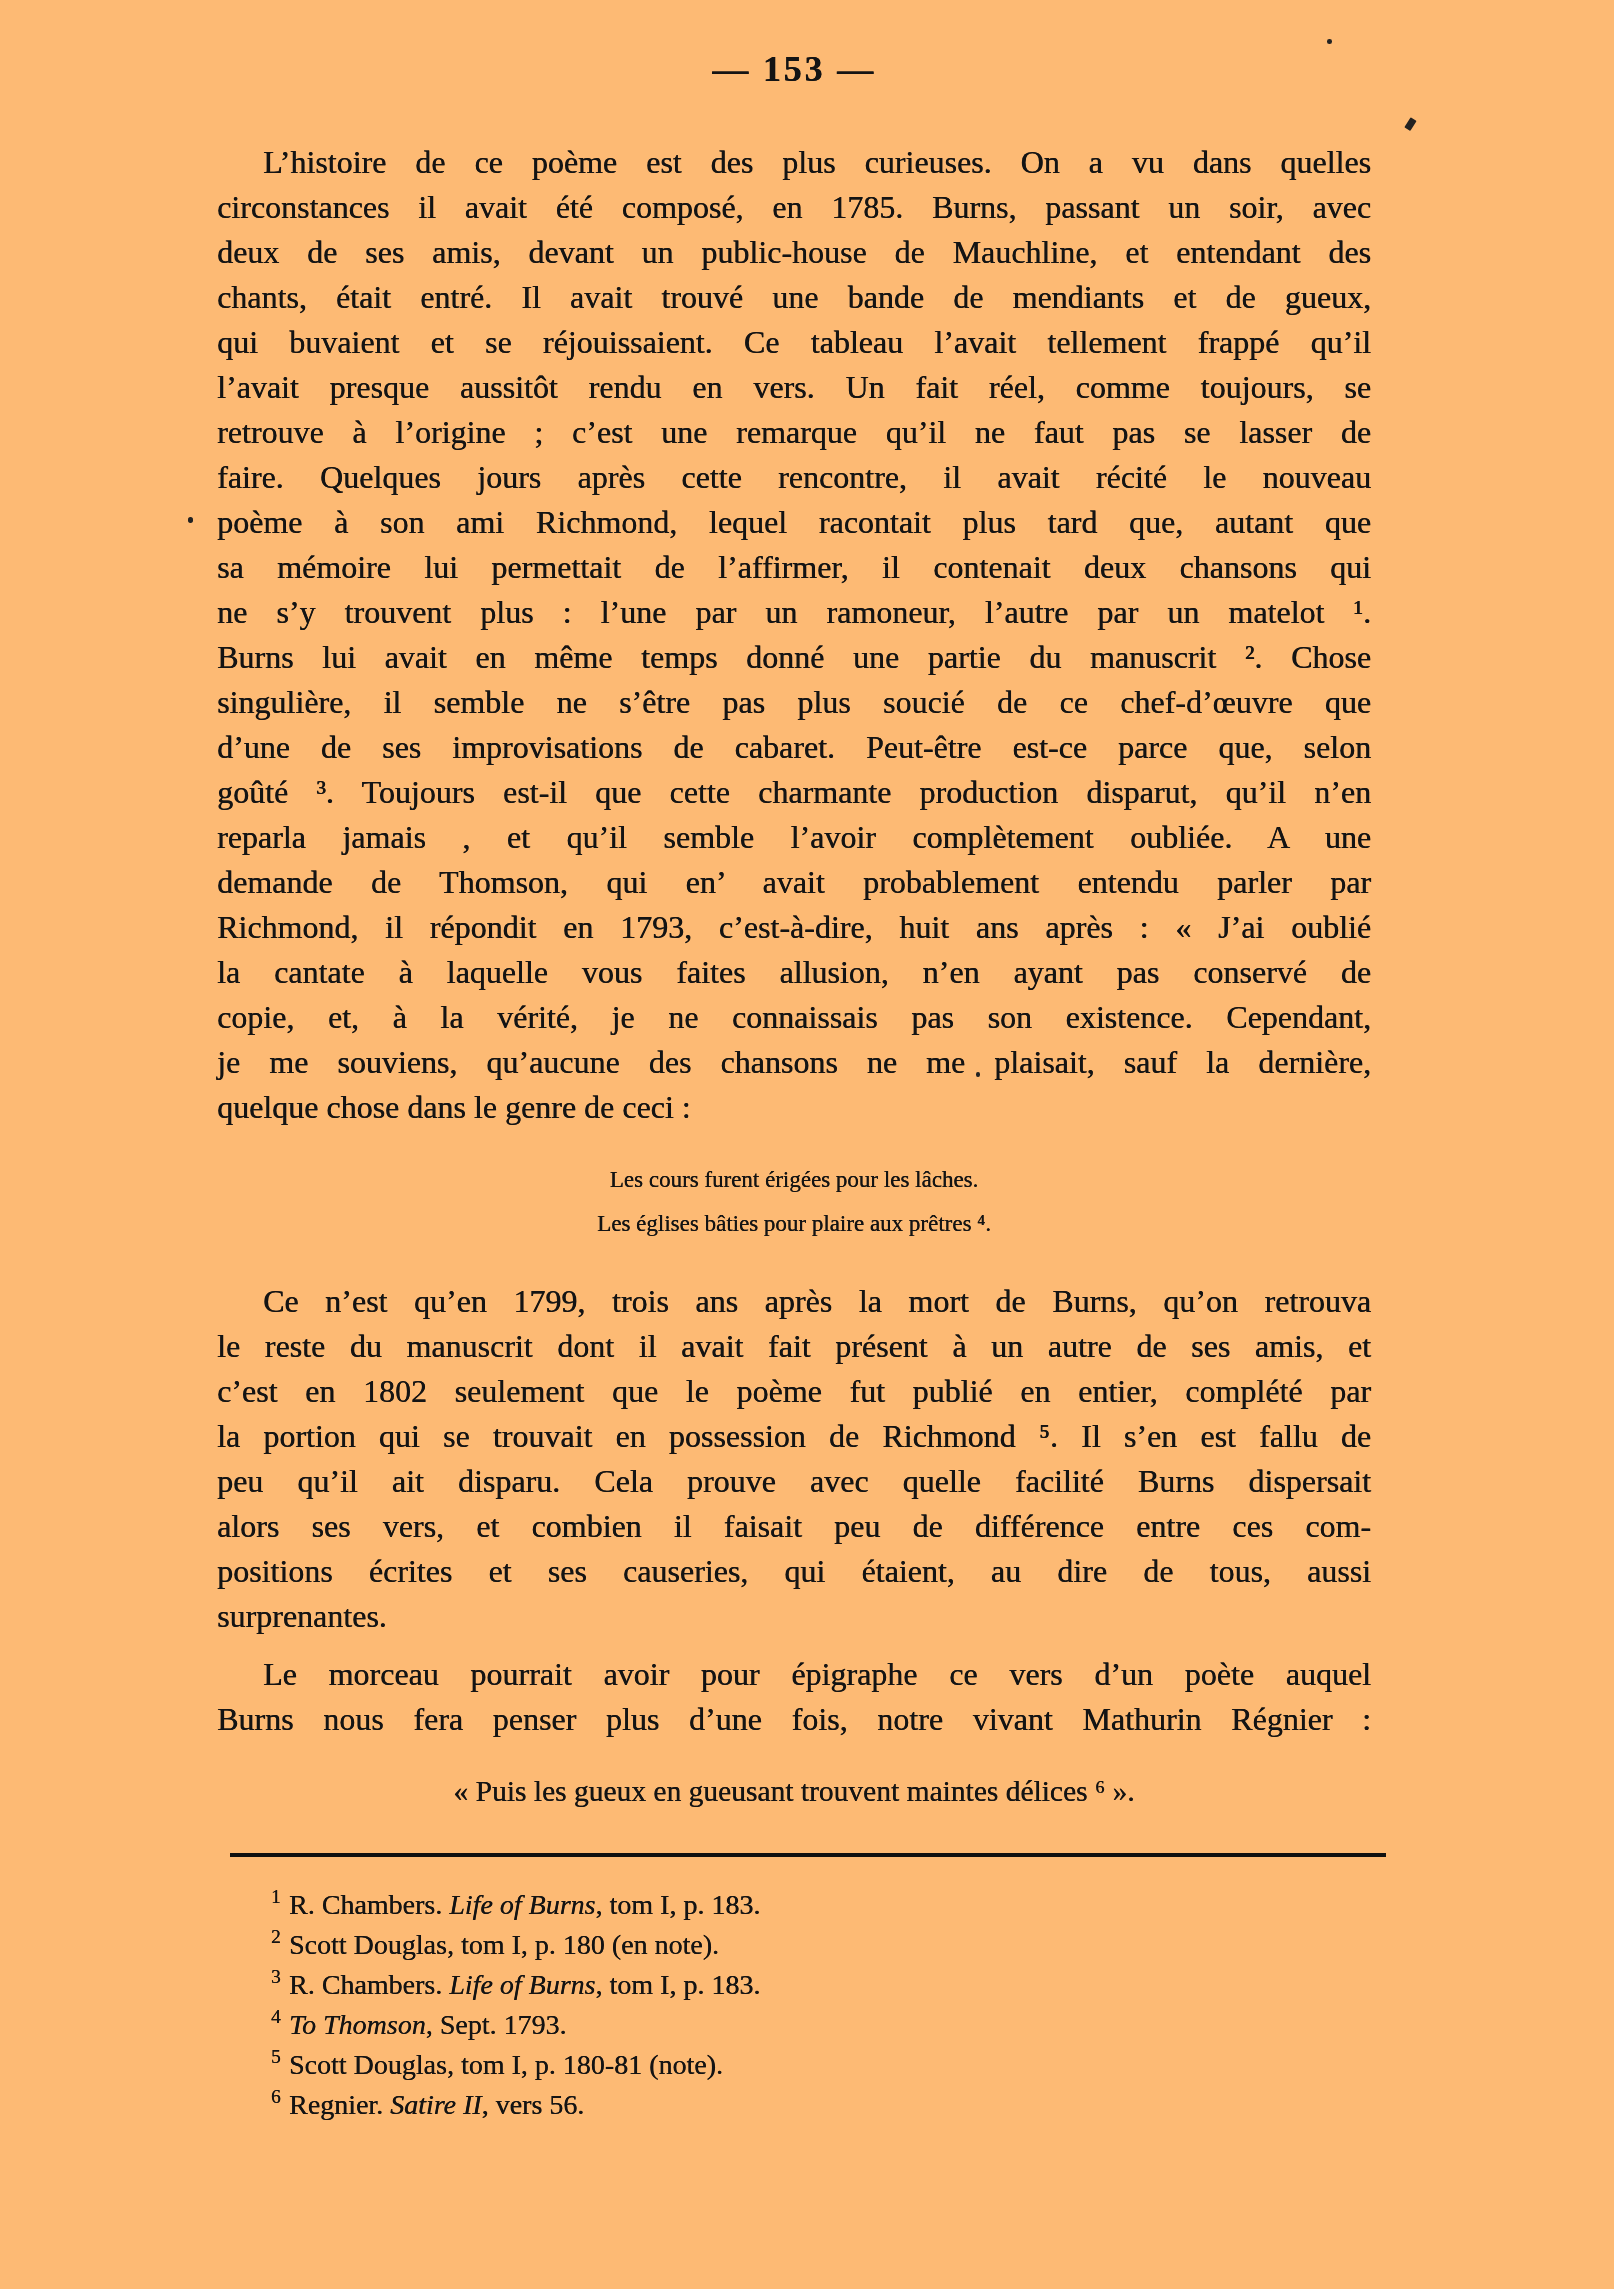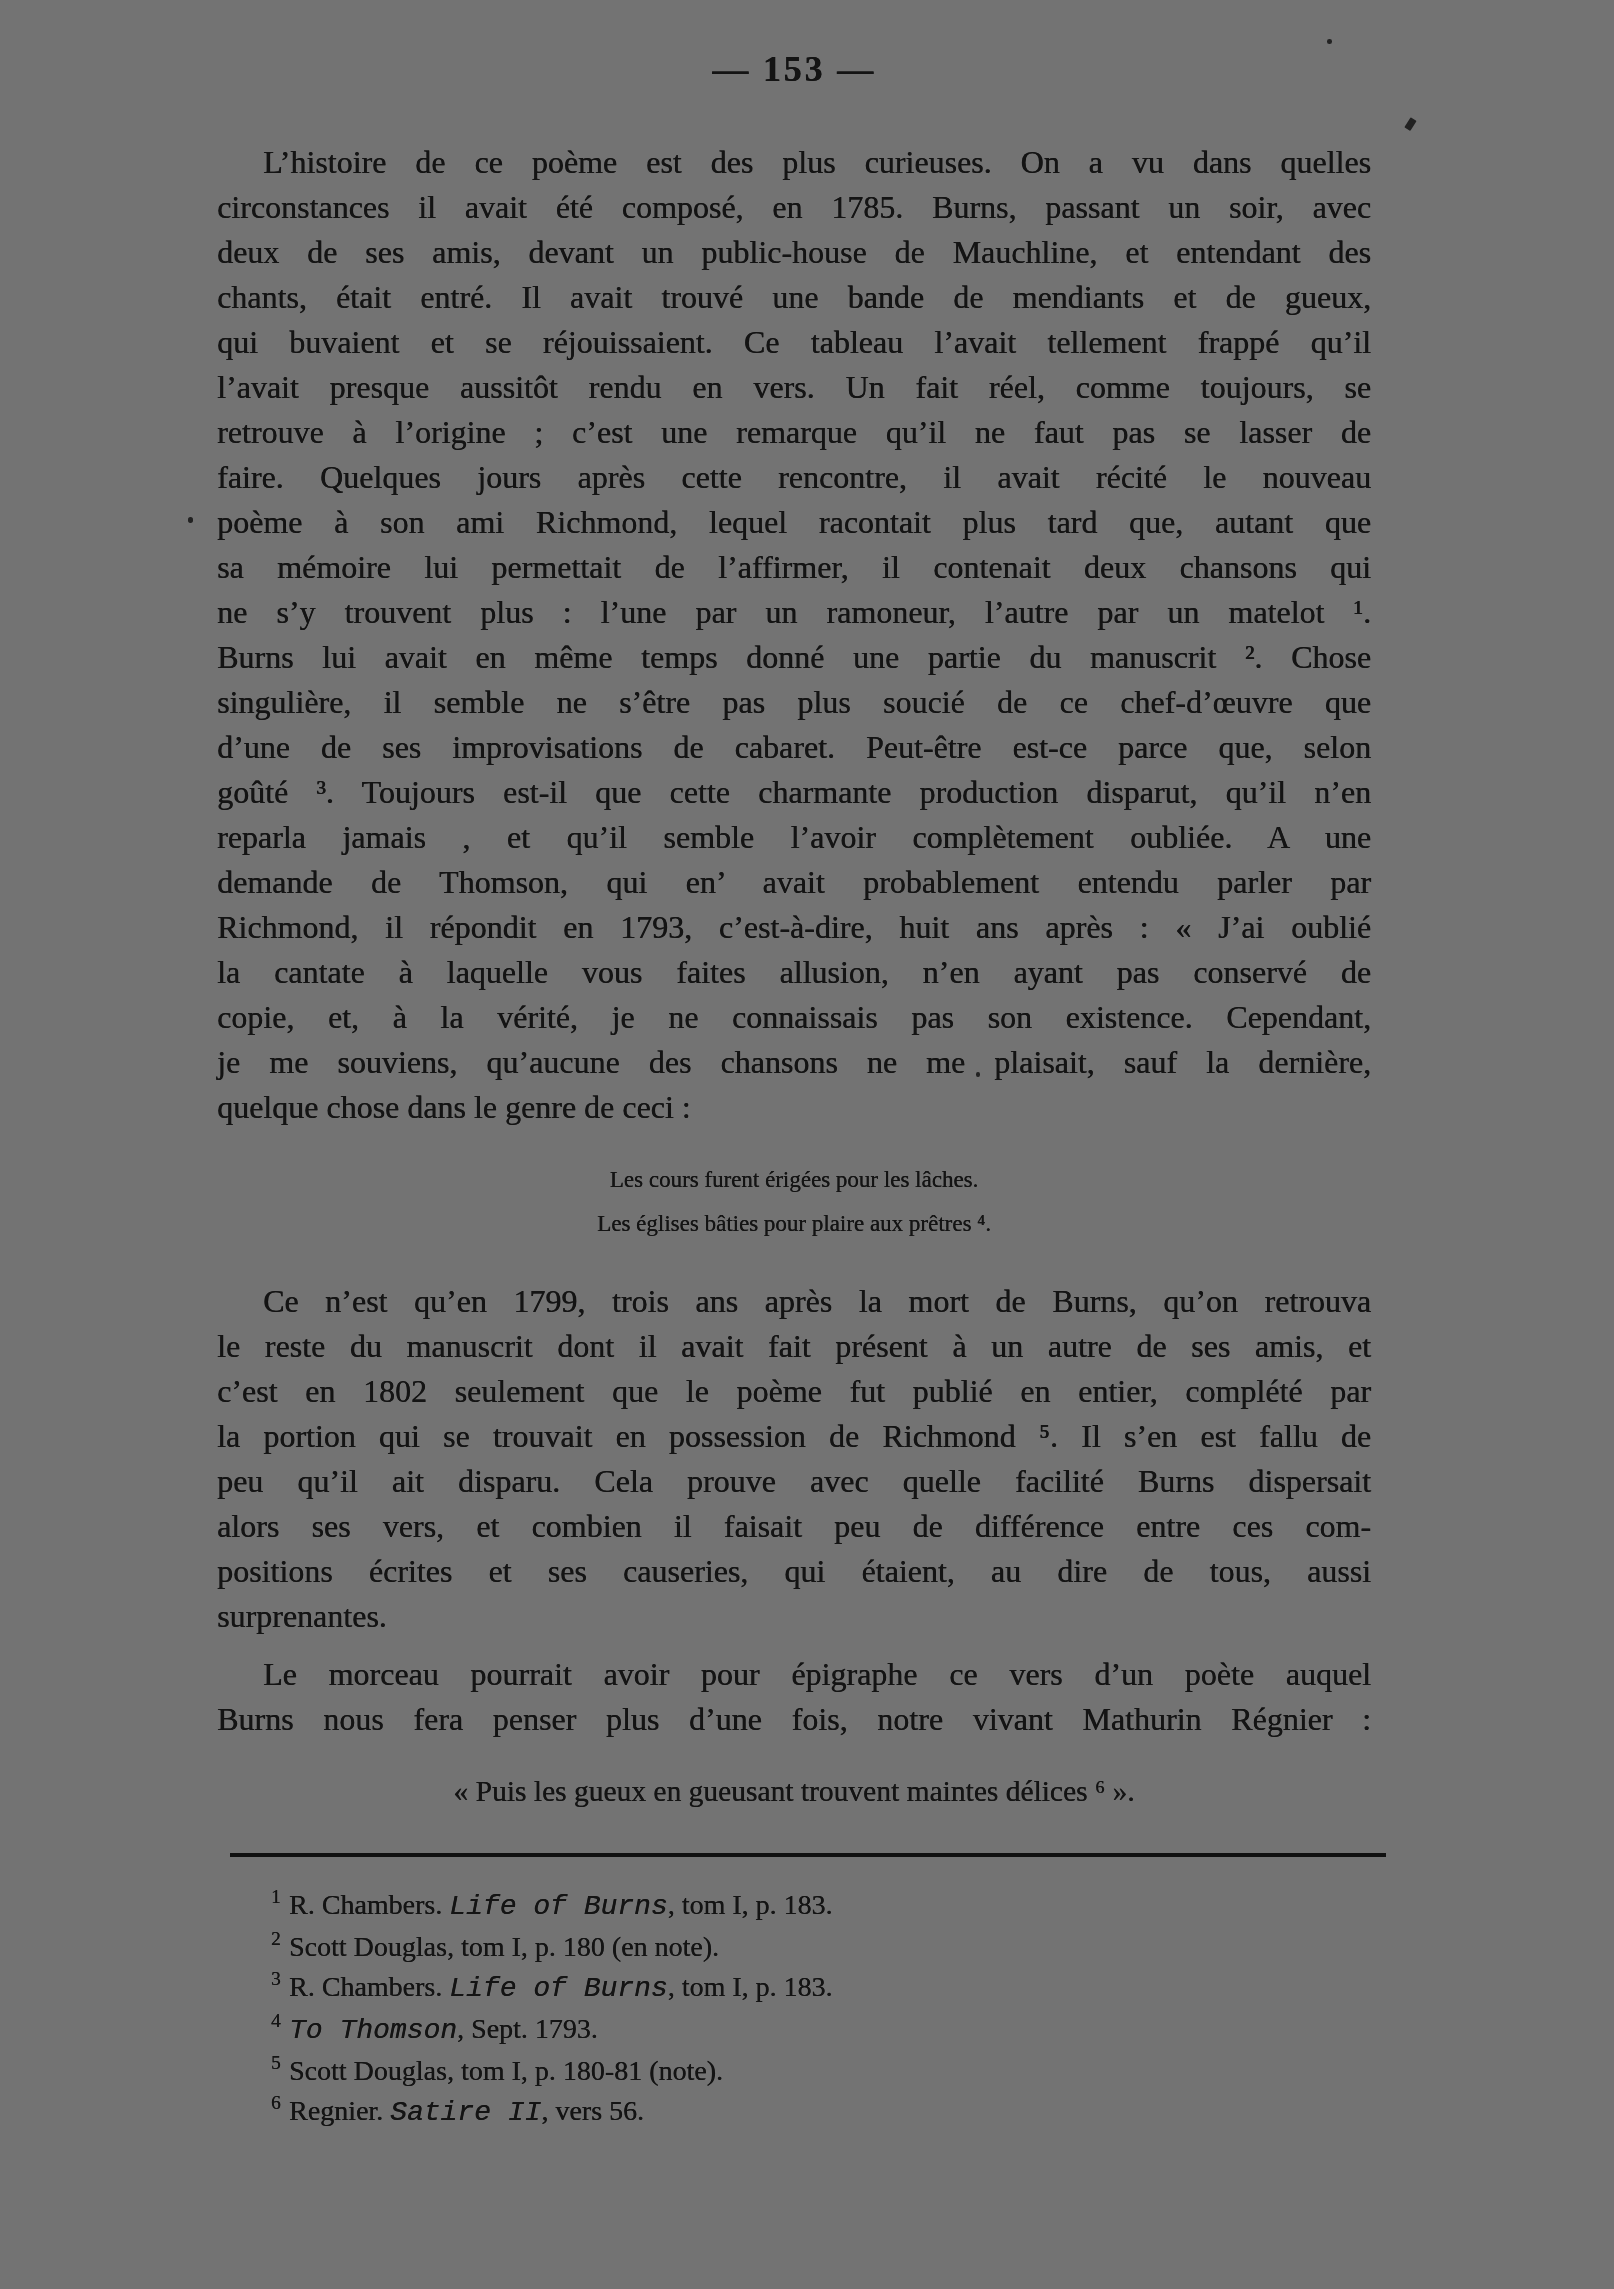--- a/index.html
+++ b/index.html
@@ -1,20 +1,20 @@
 <!DOCTYPE html>
 <html style="font-size:14.8px"><head>
 <meta charset="utf-8">
 <style>
   html,body { margin:0; padding:0; background:#e8e8e6; }
   .sheet {
     position:relative;
     width:1614px; height:2290px;
     margin:0 auto;
-    background:#737373;
+    background:#fdba74;
     font-family:"Liberation Serif","DejaVu Serif",serif;
     color:#141414;
     overflow:hidden;
   }
   .column { position:absolute; left:217px; top:0; width:1154px; }
   .page-number {
     margin-top:48px;
     text-align:center;
     font-size:36px;
     font-weight:bold;
@@ -60,21 +60,21 @@
     line-height:40px;
     text-shadow:0.3px 0 0 currentColor;
   }
   .footnote { white-space:nowrap; }
   .footnote sup {
     font-size:19.4px;
     line-height:0;
     margin-right:8.3px;
     vertical-align:super;
   }
-  .footnote i { font-style:italic;font-family:Liberation Mono, monospace; }
+  .footnote i { font-style:italic; }
   .speck { position:absolute; background:#222; border-radius:0.9px; }
   .speck.s1 { left:1407px; top:118px; width:6.5px; height:12px; transform:rotate(32deg); }
   .speck.s2 { left:1327px; top:39px; width:4.6px; height:4.6px; border-radius:50%; }
   .speck.s3 { left:188px; top:517px; width:4.6px; height:5.5px; border-radius:50%; }
   .speck.s4 { left:976px; top:1072px; width:3.7px; height:4.6px; border-radius:50%; }
 </style>
 </head>
 <body>
 
 <div class="sheet">

